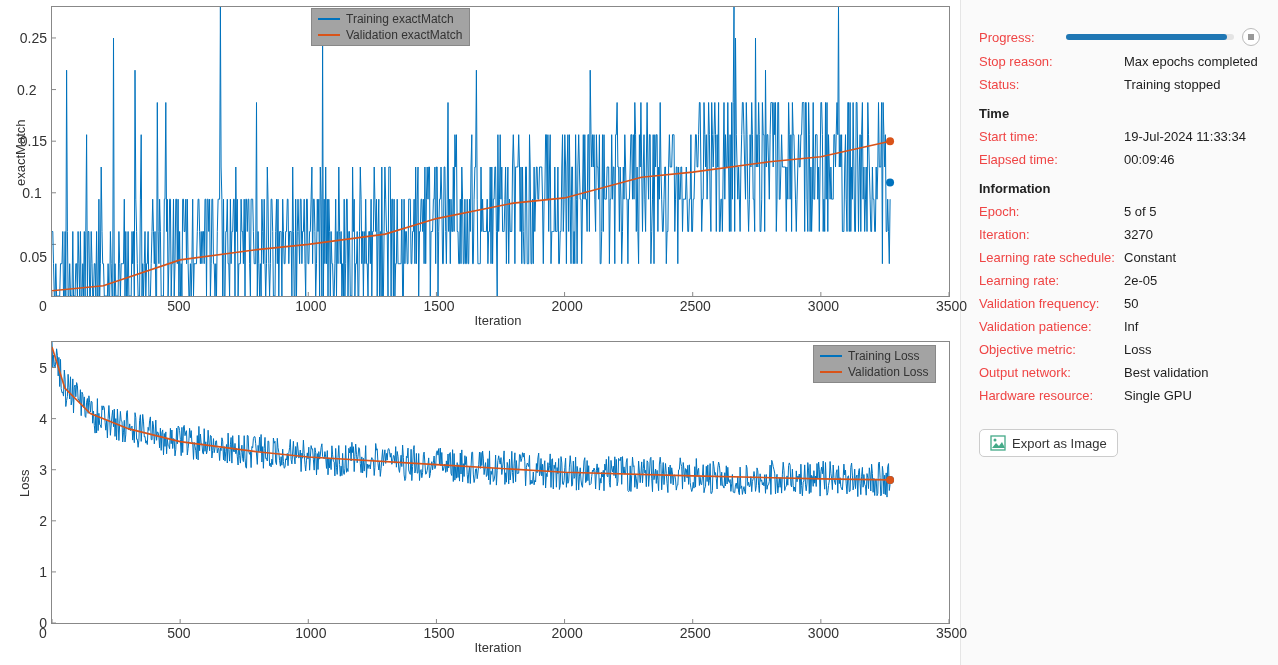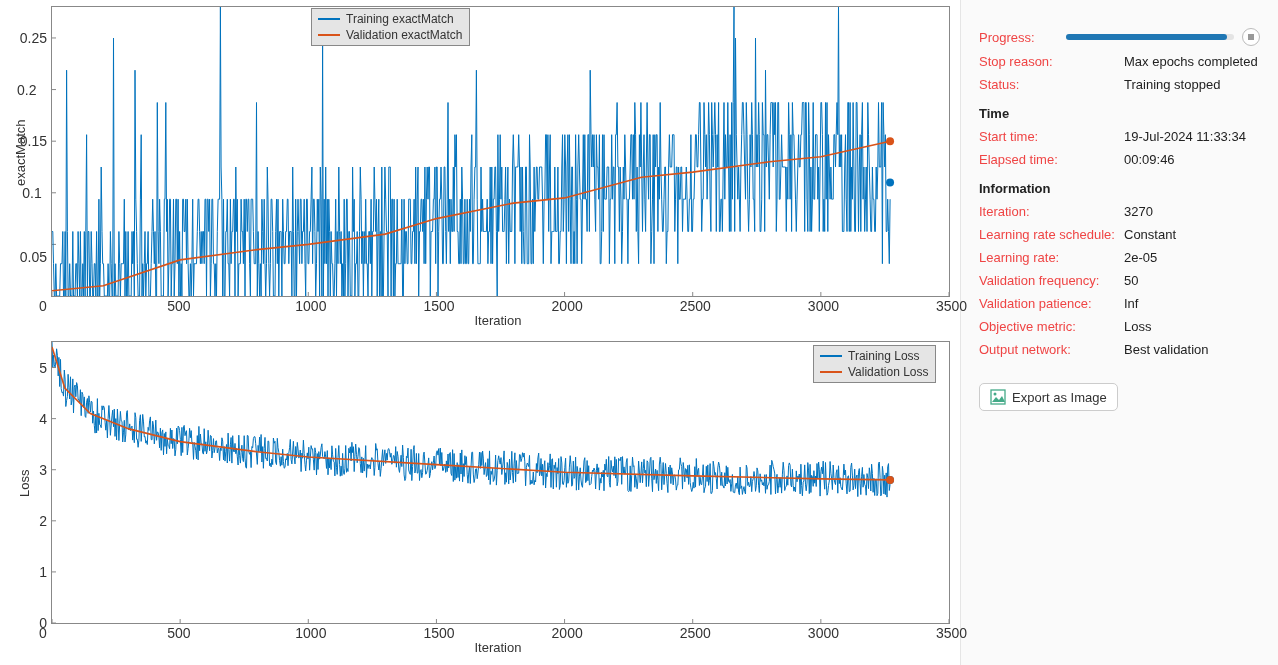--- a/index.html
+++ b/index.html
@@ -54,21 +54,21 @@
   }
   .export-btn svg { margin-right: 6px; }
   .chart-box {
     position: absolute;
     border: 1px solid #888;
     background: #fff;
   }
   .legend {
     position: absolute;
     border: 1px solid #888;
-    background: #e5e5e5;
+    background: #a3a3a3;
     font-size: 12px;
     padding: 2px 6px;
     z-index: 5;
   }
   .legend .item { display:flex; align-items:center; white-space:nowrap; line-height:16px;}
   .legend .swatch { width:22px; height:0; border-top: 2px solid; margin-right:6px; }
   .axis-label { position:absolute; font-size:13px; color:#333; }
   .ylabel { transform: rotate(-90deg); transform-origin: left top; }
   .tick-label { position:absolute; font-size:14px; color:#333; }
   svg.plot { position:absolute; left:0; top:0; }
@@ -203,20 +203,24 @@
       <div class="label">Start time:</div>
       <div class="val">19-Jul-2024 11:33:34</div>
     </div>
     <div class="row">
       <div class="label">Elapsed time:</div>
       <div class="val">00:09:46</div>
     </div>
 
     <div class="section-title">Information</div>
     <div class="row">
+        <div class="label">Epoch:</div>
+        <div class="val">5 of 5</div>
+      </div>
+    <div class="row">
         <div class="label">Iteration:</div>
         <div class="val">3270</div>
       </div>
     <div class="row">
         <div class="label">Learning rate schedule:</div>
         <div class="val">Constant</div>
       </div>
     <div class="row">
         <div class="label">Learning rate:</div>
         <div class="val">2e-05</div>
@@ -229,20 +233,24 @@
         <div class="label">Validation patience:</div>
         <div class="val">Inf</div>
       </div>
     <div class="row">
         <div class="label">Objective metric:</div>
         <div class="val">Loss</div>
       </div>
     <div class="row">
         <div class="label">Output network:</div>
         <div class="val">Best validation</div>
+      </div>
+    <div class="row">
+        <div class="label">Hardware resource:</div>
+        <div class="val">Single GPU</div>
       </div>
 
     <div class="export-btn">
       <svg width="16" height="16" viewBox="0 0 16 16">
         <rect x="1" y="1" width="14" height="14" fill="none" stroke="#4a8" stroke-width="1.3"></rect>
         <circle cx="5" cy="5" r="1.5" fill="#4a8"></circle>
         <path d="M2 13 L6 8 L9 11 L12 7 L15 13 Z" fill="#4a8"></path>
       </svg>
       <span>Export as Image</span>
     </div>

